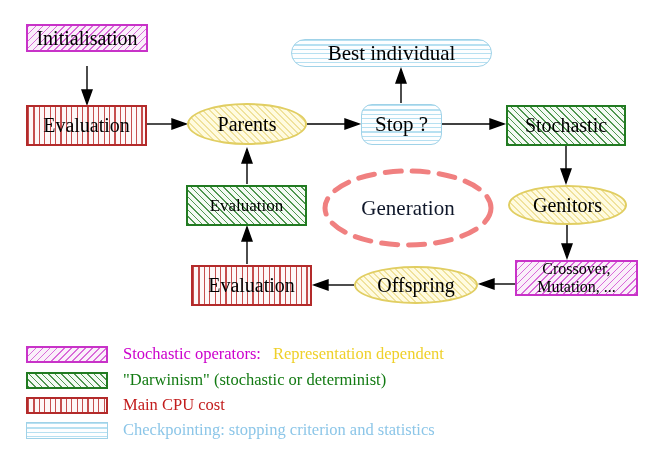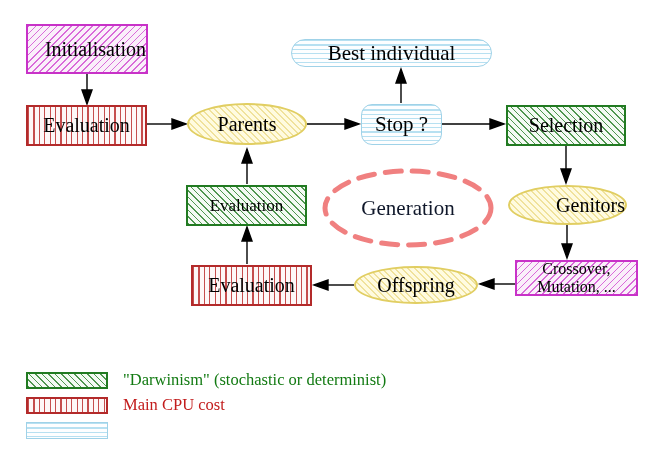--- a/index.html
+++ b/index.html
@@ -40,28 +40,28 @@
     border: 1px solid #9fd2e8;
     background: repeating-linear-gradient(180deg, #b7e0f1 0, #b7e0f1 1.2px, #fdfeff 1.2px, #fdfeff 4.4px);
   }
   .hatch-yellow {
     border: 2px solid #e1ce62;
     border-radius: 50%;
     background: repeating-linear-gradient(45deg, #f0e29c 0, #f0e29c 1.4px, #fffbe0 1.4px, #fffbe0 4.6px);
   }
   .rounded { border-radius: 11px; }
 
-  .n-initialisation { left: 26px; top: 24px;  width: 122px; height: 50px; justify-content: flex-end; }
+  .n-initialisation { left: 26px; top: 24px;  width: 122px; height: 28px; }
   .n-evaluation-top { left: 26px; top: 105px; width: 121px; height: 41px; }
   .n-parents        { left: 187px; top: 103px; width: 120px; height: 42px; }
   .n-best           { left: 291px; top: 39px;  width: 201px; height: 28px; font-size: 21px; border-radius: 14px; }
   .n-stop           { left: 361px; top: 104px; width: 81px;  height: 41px; font-size: 21px; align-items: center; }
   .n-selection      { left: 506px; top: 105px; width: 120px; height: 41px; }
   .n-replacement    { left: 186px; top: 185px; width: 121px; height: 41px; font-size: 17px; }
-  .n-genitors       { left: 508px; top: 185px; width: 119px; height: 40px; justify-content: flex-end; }
+  .n-genitors       { left: 508px; top: 185px; width: 119px; height: 40px; }
   .n-evaluation-bot { left: 191px; top: 265px; width: 121px; height: 41px; }
   .n-offspring      { left: 354px; top: 266px; width: 124px; height: 38px; }
   .n-crossover      { left: 515px; top: 260px; width: 123px; height: 36px; font-size: 16px; line-height: 18px; }
   .n-crossover .twoline { display: block; }
 
   .n-generation {
     left: 325px; top: 171px; width: 166px; height: 74px;
     position: absolute; display: flex; align-items: center; justify-content: center;
     color: #0f172a; font-size: 21px;
   }
@@ -146,21 +146,21 @@
 
   <div class="node stripe-cyan n-best">
     <span>Best individual</span>
   </div>
 
   <div class="node stripe-cyan rounded n-stop">
     <span>Stop ?</span>
   </div>
 
   <div class="node hatch-green n-selection">
-    <span>Selection</span>
+    <span>Stochastic</span>
   </div>
 
   <div class="node hatch-green n-replacement">
     <span>Evaluation</span>
   </div>
 
   <div class="n-generation">
     <span>Generation</span>
   </div>
 
@@ -176,28 +176,34 @@
     <span>Offspring</span>
   </div>
 
   <div class="node hatch-magenta n-crossover">
     <span>
       <span class="twoline">Crossover,</span>
       <span class="twoline">Mutation, ...</span>
     </span>
   </div>
 
+  <div class="legend-row lr1">
+    <div class="swatch hatch-magenta"></div>
+    <span class="legend-text c-magenta">Stochastic operators:</span>
+    <span class="legend-text2 c-yellow">Representation dependent</span>
+  </div>
 
   <div class="legend-row lr2">
     <div class="swatch hatch-green"></div>
     <span class="legend-text c-green">"Darwinism" (stochastic or determinist)</span>
   </div>
 
   <div class="legend-row lr3">
     <div class="swatch stripe-red"></div>
     <span class="legend-text c-red">Main CPU cost</span>
   </div>
 
   <div class="legend-row lr4">
     <div class="swatch stripe-cyan"></div>
+    <span class="legend-text c-cyan">Checkpointing: stopping criterion and statistics</span>
   </div>
 
 </div>
 
 </body></html>

